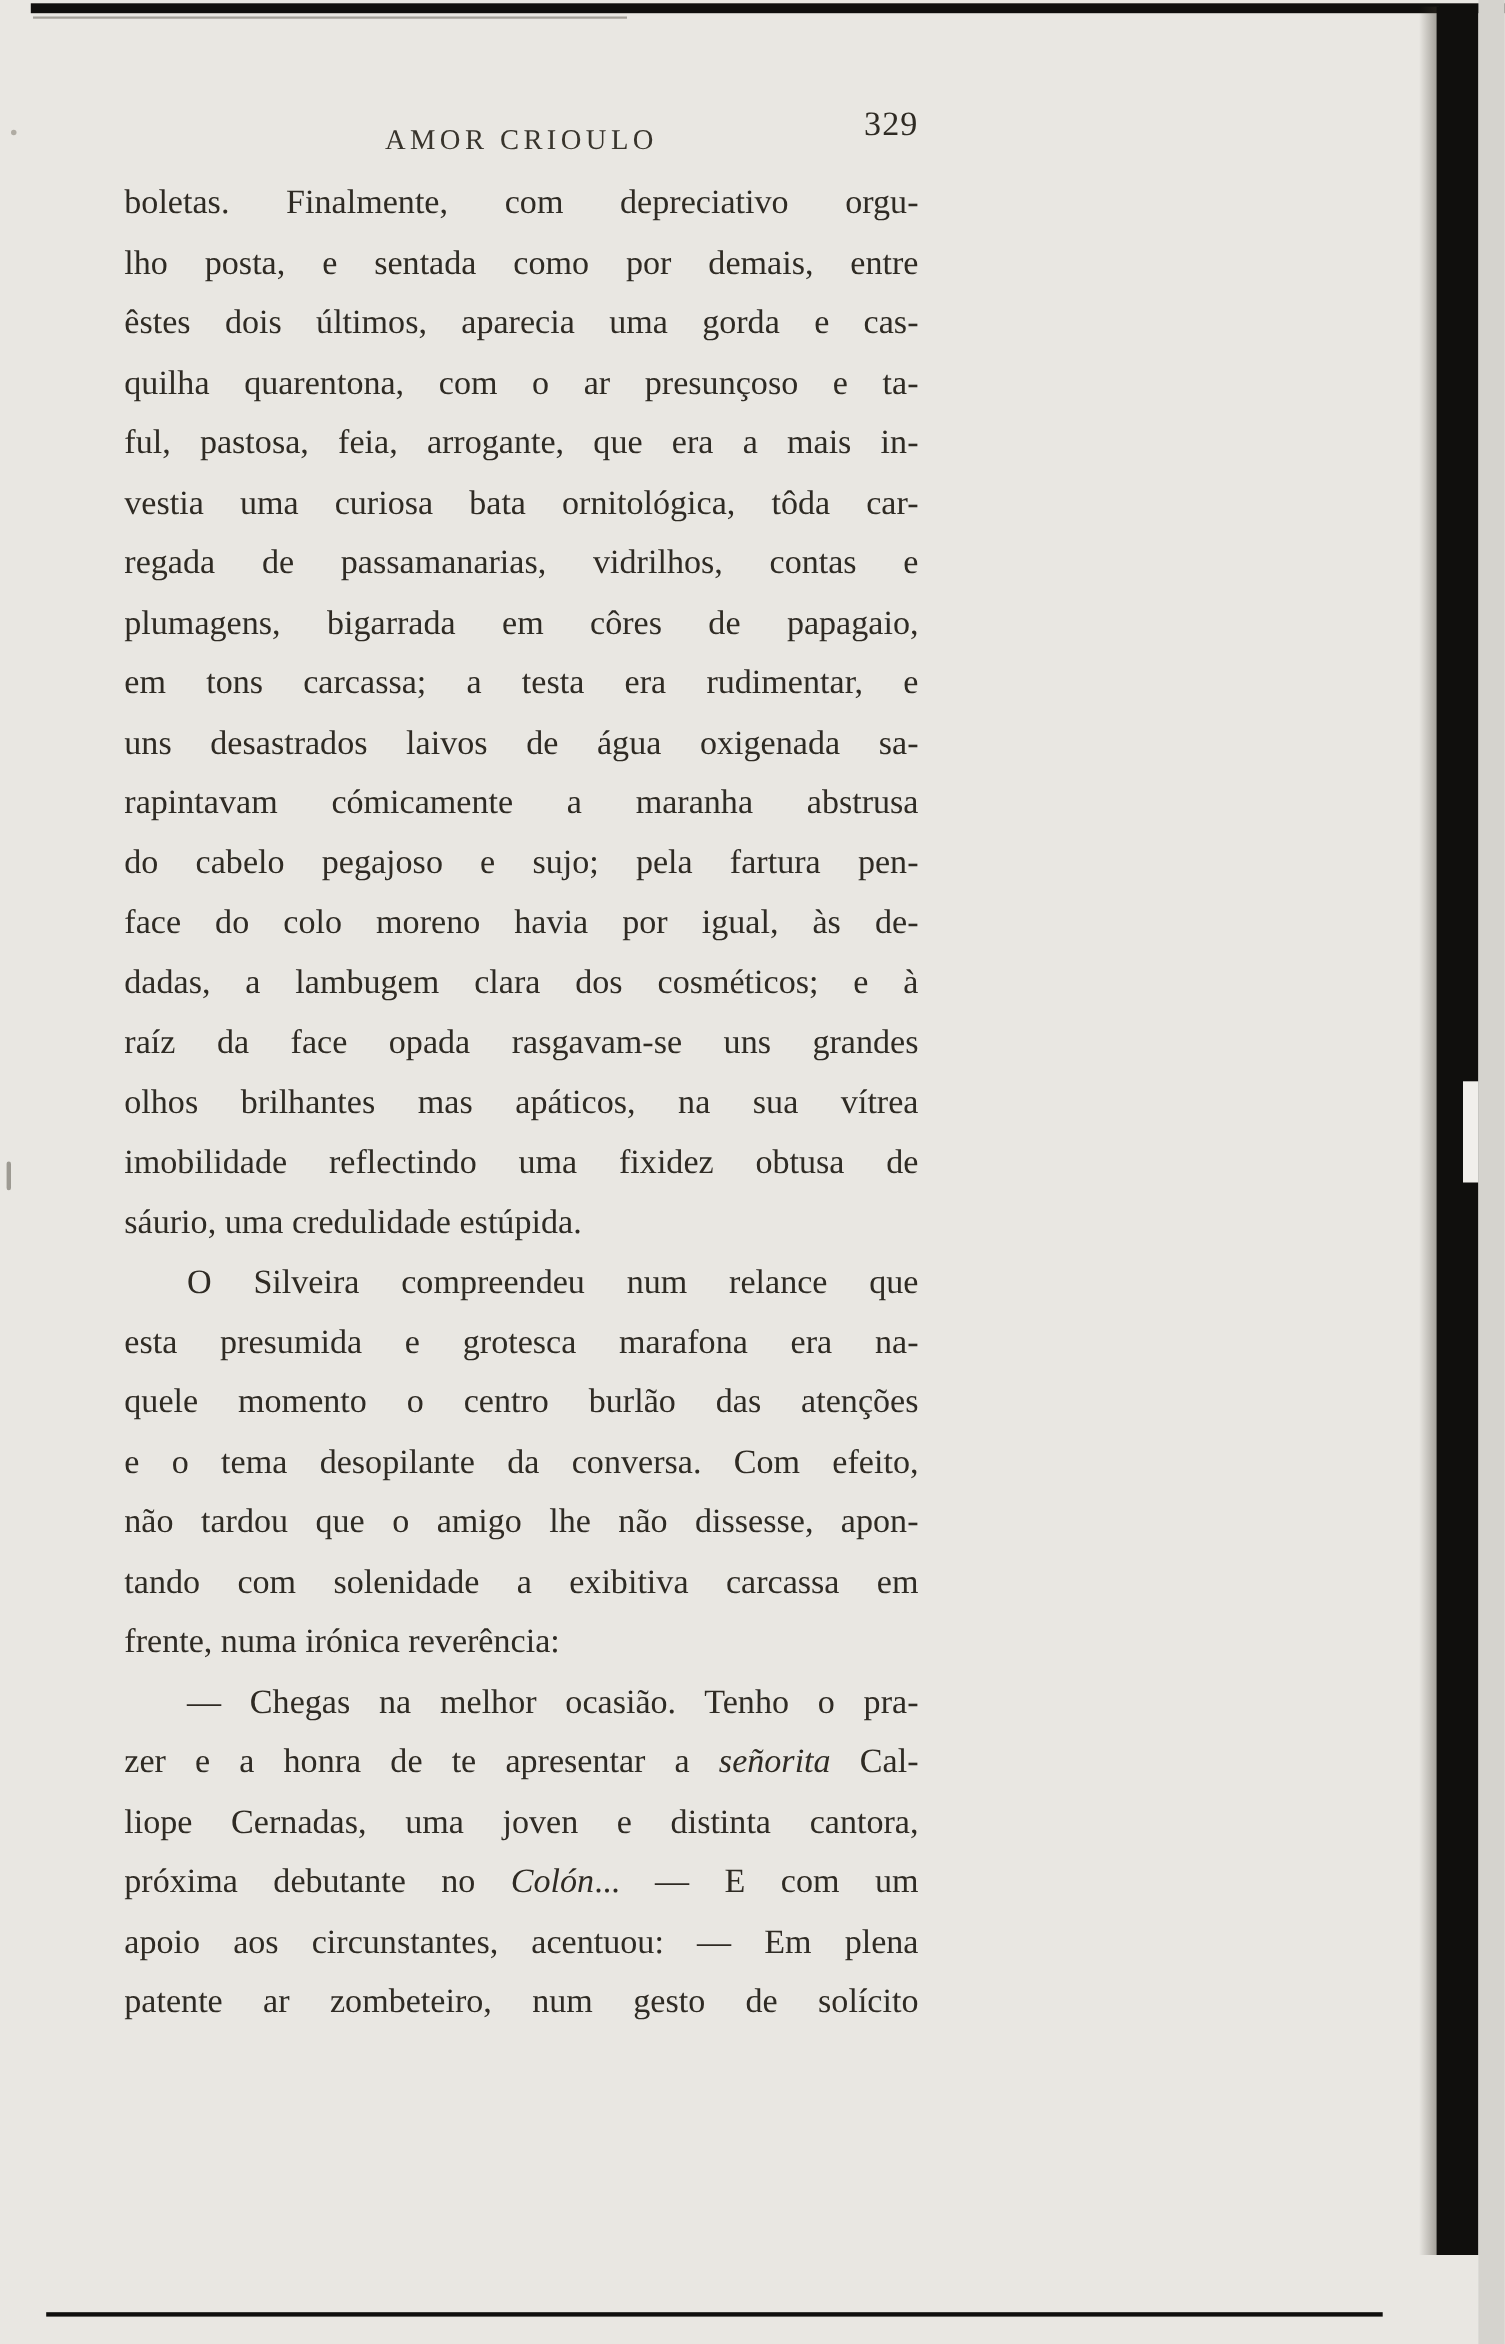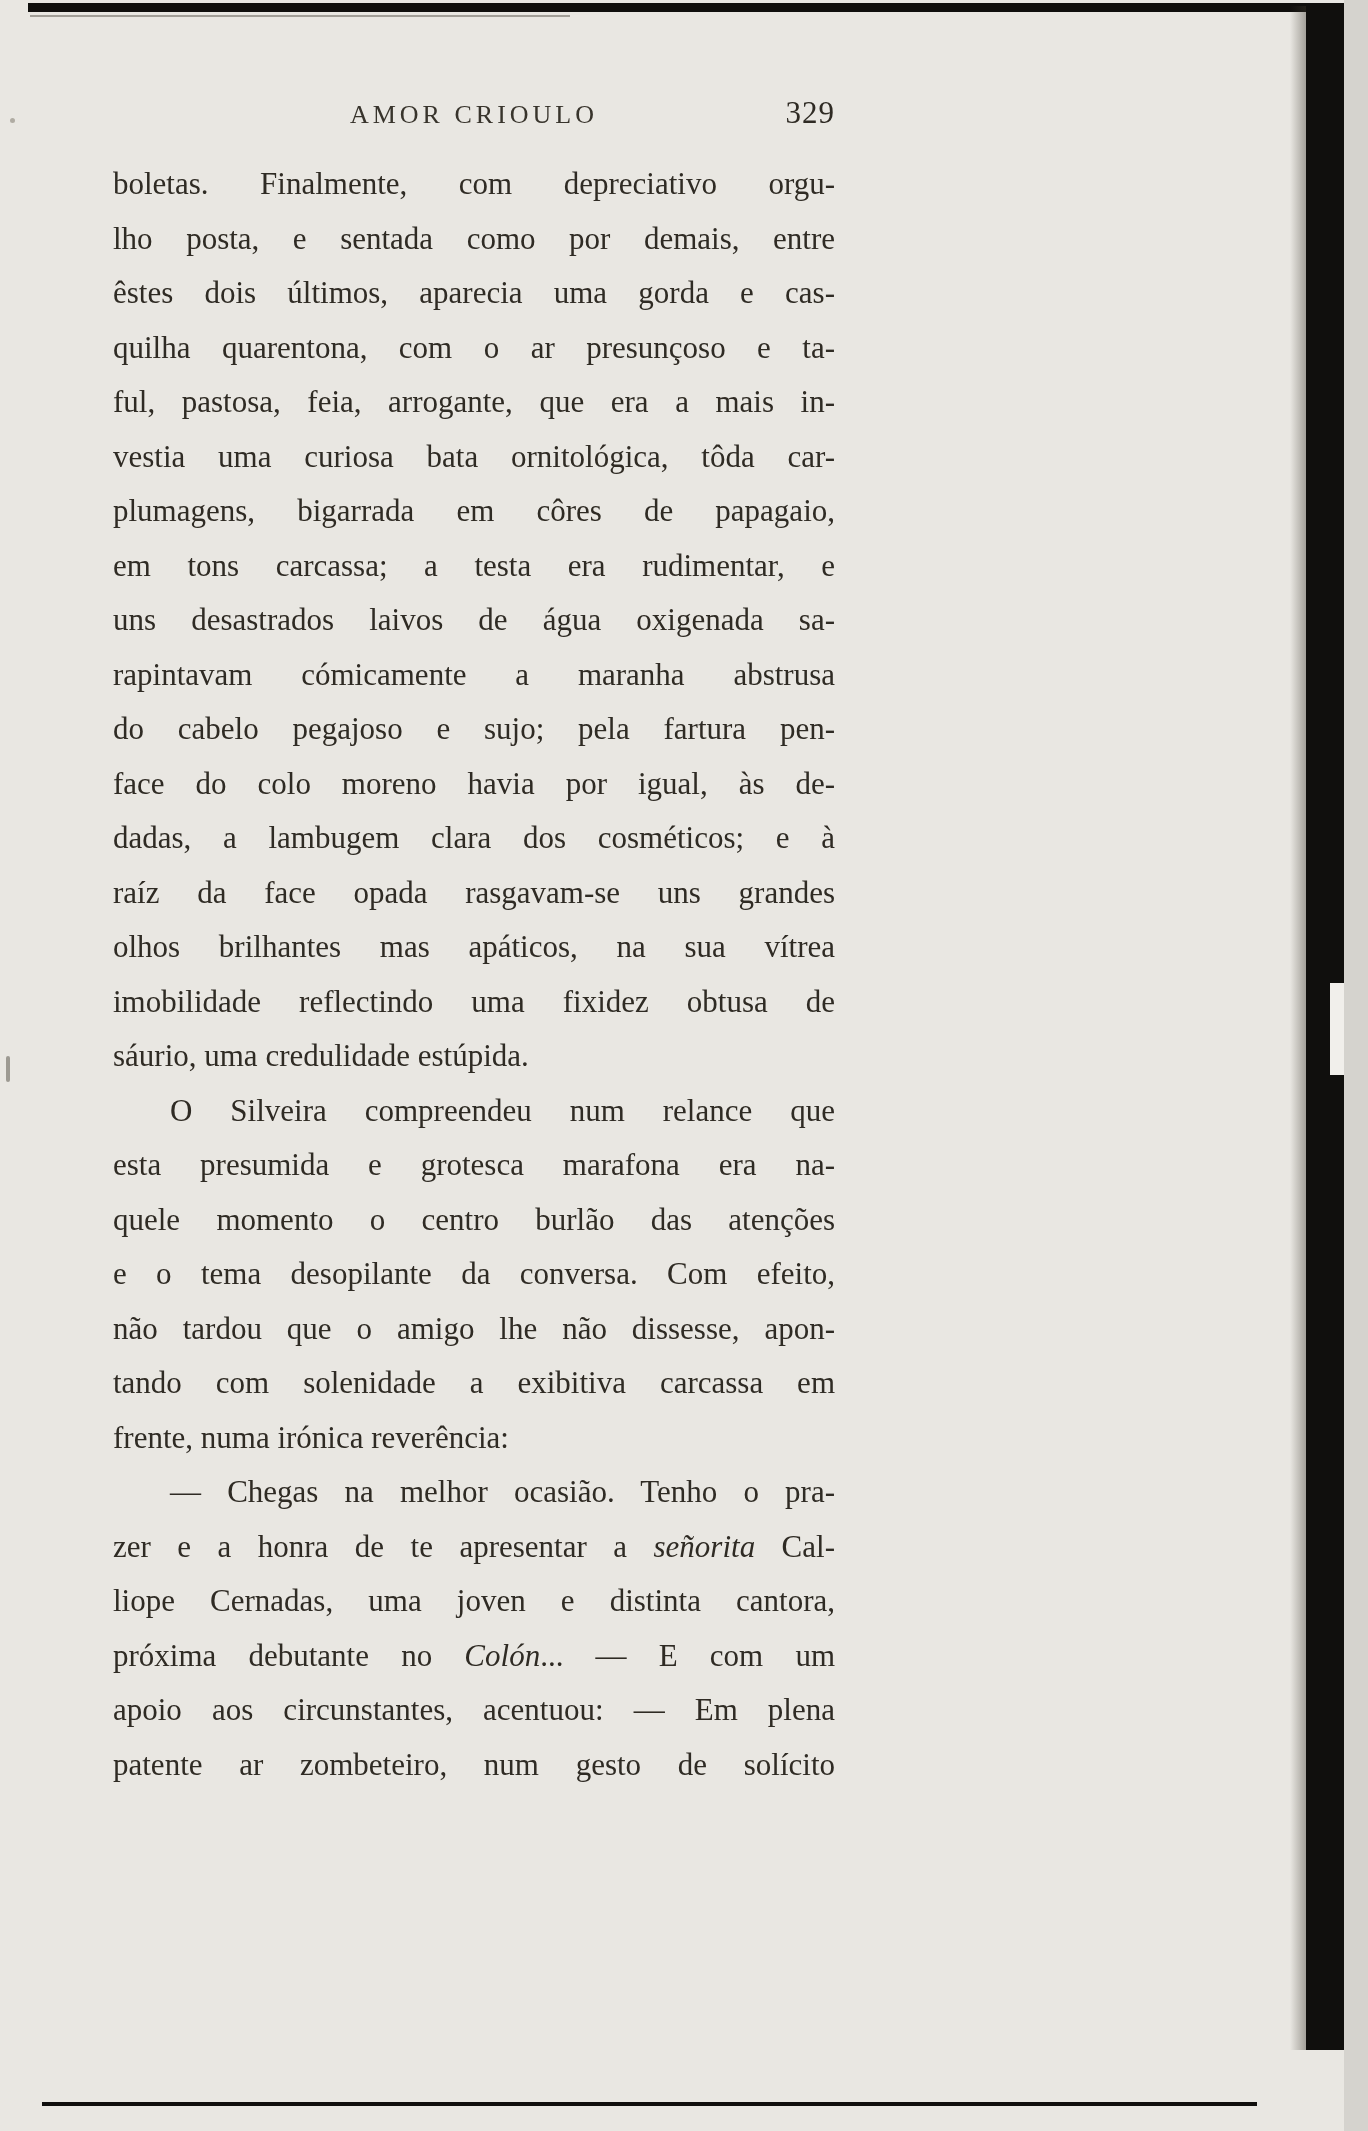--- a/index.html
+++ b/index.html
@@ -48,21 +48,21 @@
     background: #6b675e; opacity: .6; border-radius: 2px;
   }
   .speck-b {
     position: absolute; left: 10px; top: 118px; width: 5px; height: 5px;
     background: #8a857a; opacity: .6; border-radius: 50%;
   }
 
   
   .header { position: absolute; left: 113px; top: 98px; width: 722px; height: 38px; }
   .running-title {
-    position: absolute; left: 0; right: 0; top: 2px;
+    position: absolute; left: 0; right: 0; top: 14px;
     text-align: center; font-size: 26px; letter-spacing: 4px; color: #38342c;
   }
   .page-number {
     position: absolute; right: 0; top: -3px;
     font-size: 31px; letter-spacing: 1px;
   }
 
   
   .text-block { position: absolute; left: 113px; top: 157px; width: 722px; font-size: 31px; }
   .line {
@@ -95,20 +95,21 @@
     <span class="page-number">329</span>
   </div>
 
   <div class="text-block">
       <div class="line">boletas. Finalmente, com depreciativo orgu-</div>
       <div class="line">lho posta, e sentada como por demais, entre</div>
       <div class="line">êstes dois últimos, aparecia uma gorda e cas-</div>
       <div class="line">quilha quarentona, com o ar presunçoso e ta-</div>
       <div class="line">ful, pastosa, feia, arrogante, que era a mais in-</div>
       <div class="line">vestia uma curiosa bata ornitológica, tôda car-</div>
+      <div class="line">regada de passamanarias, vidrilhos, contas e</div>
       <div class="line">plumagens, bigarrada em côres de papagaio,</div>
       <div class="line">em tons carcassa; a testa era rudimentar, e</div>
       <div class="line">uns desastrados laivos de água oxigenada sa-</div>
       <div class="line">rapintavam cómicamente a maranha abstrusa</div>
       <div class="line">do cabelo pegajoso e sujo; pela fartura pen-</div>
       <div class="line">face do colo moreno havia por igual, às de-</div>
       <div class="line">dadas, a lambugem clara dos cosméticos; e à</div>
       <div class="line">raíz da face opada rasgavam-se uns grandes</div>
       <div class="line">olhos brilhantes mas apáticos, na sua vítrea</div>
       <div class="line">imobilidade reflectindo uma fixidez obtusa de</div>

